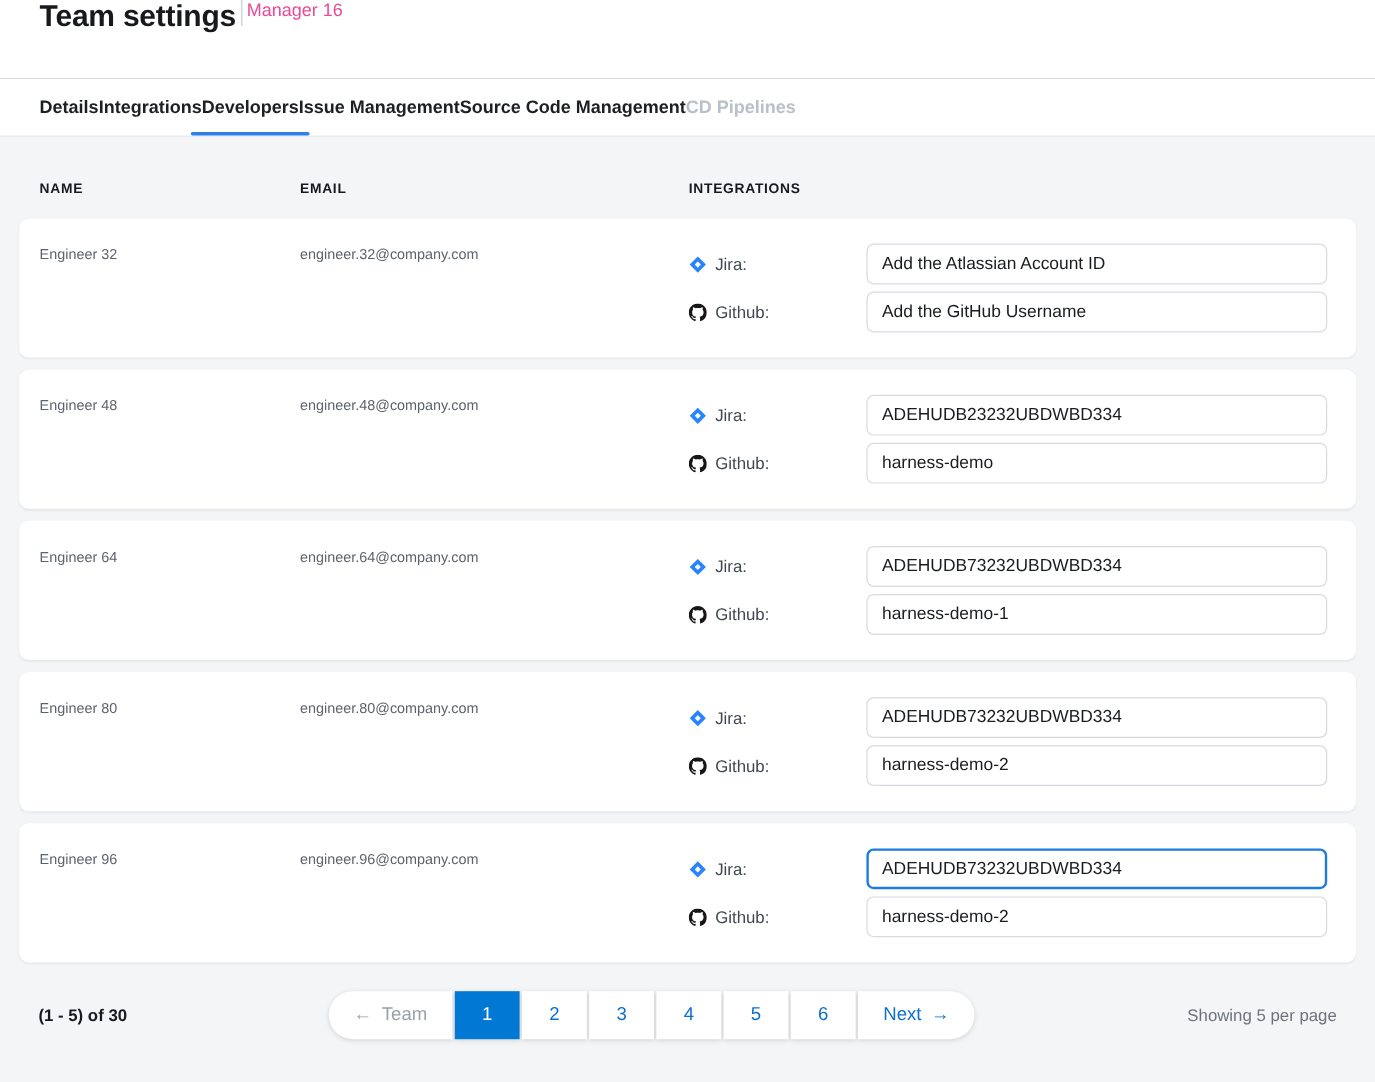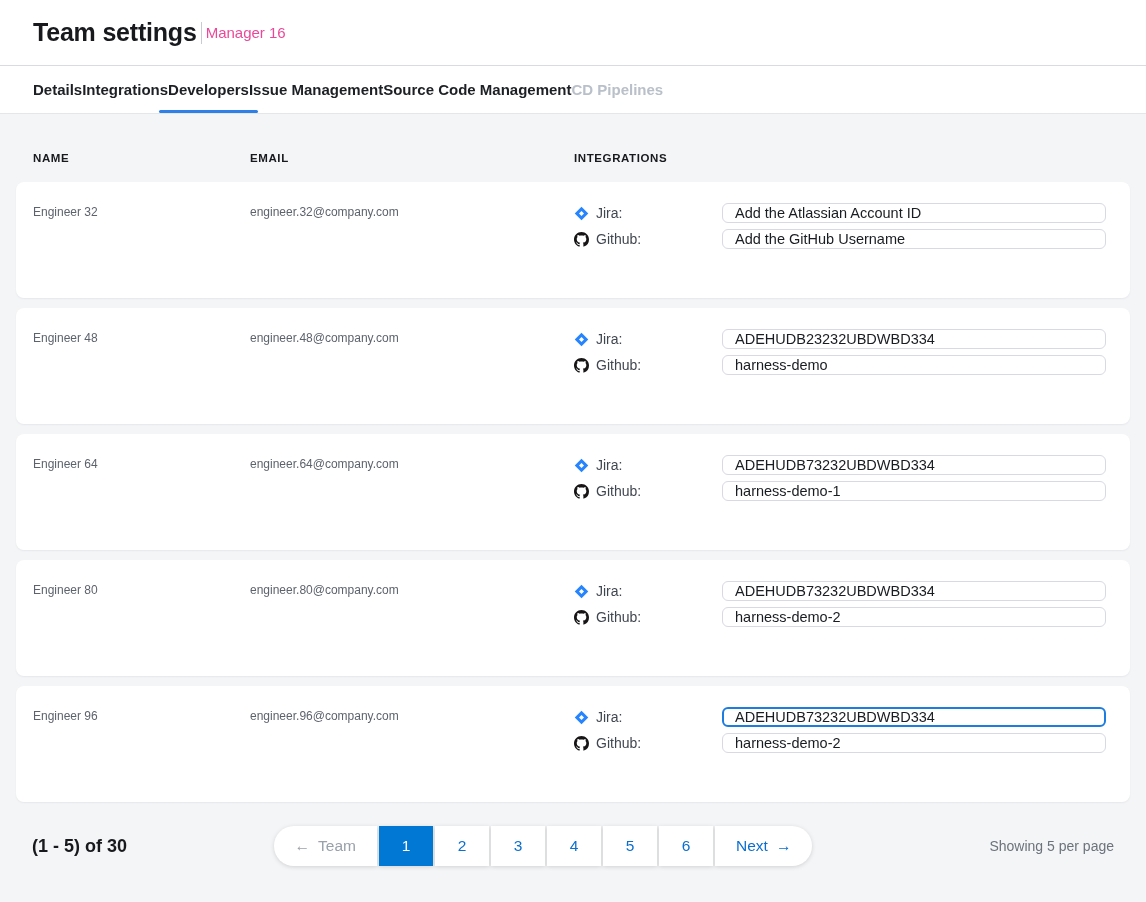--- a/index.html
+++ b/index.html
@@ -7,21 +7,21 @@
   body {
     width:1146px; min-height:902px;
     font-family:"Liberation Sans", sans-serif;
     background:#f4f5f7;
     color:#1c1f23;
   }
   
   .page-header {
     background:#fff;
     height:66px;
-    display:flex; align-items:center; gap:4px;
+    display:flex; gap:4px;
     padding:0 33px;
     border-bottom:1px solid #d9dbe0;
   }
   .page-title { font-size:25px; font-weight:700; color:#17191d; letter-spacing:-.2px; }
   .title-divider { width:1px; height:22px; background:#c8cbd1; }
   .page-subtitle { font-size:15px; color:#ec4899; }
   
   .tabs {
     background:#fff;
     display:flex; 
@@ -62,34 +62,34 @@
   .cell-text { font-size:12px; color:#5d636d; padding-top:2px; }
   .integrations { display:flex; flex-direction:column; gap:6px; }
   .int-line { display:flex; align-items:center; }
   .int-label {
     width:148px; display:flex; align-items:center; gap:7px;
     font-size:14px; color:#414751;
   }
   .icon { display:inline-flex; width:15px; height:15px; align-items:center; justify-content:center; }
   .icon svg { width:15px; height:15px; display:block; }
   .int-input {
-    flex:1; height:20px;
+    flex:1; height:34px;
     border:1px solid #d8d9e3; border-radius:6px;
     padding:0 12px;
     font-size:14.5px; color:#191c20;
     font-family:"Liberation Sans", sans-serif;
     background:#fff; outline:none;
   }
   .int-input.focused { border:2px solid #1c7ce0; padding:0 11px; }
   
   .footer {
     display:grid; grid-template-columns:1fr auto 1fr; align-items:center;
     margin-top:24px; padding:0 16px;
   }
-  .range-label { justify-self:start; font-size:18px; font-weight:600; color:#17191d; }
+  .range-label { justify-self:start; font-size:14px; font-weight:600; color:#17191d; }
   .pager {
     display:flex; gap:2px;
     filter:drop-shadow(0 1px 2px rgba(0,0,0,.14));
     margin-left:-60px;
   }
   .pager-btn {
     background:#fff; height:40px;
     display:flex; align-items:center; justify-content:center;
     font-size:15.5px; cursor:pointer; user-select:none;
   }

